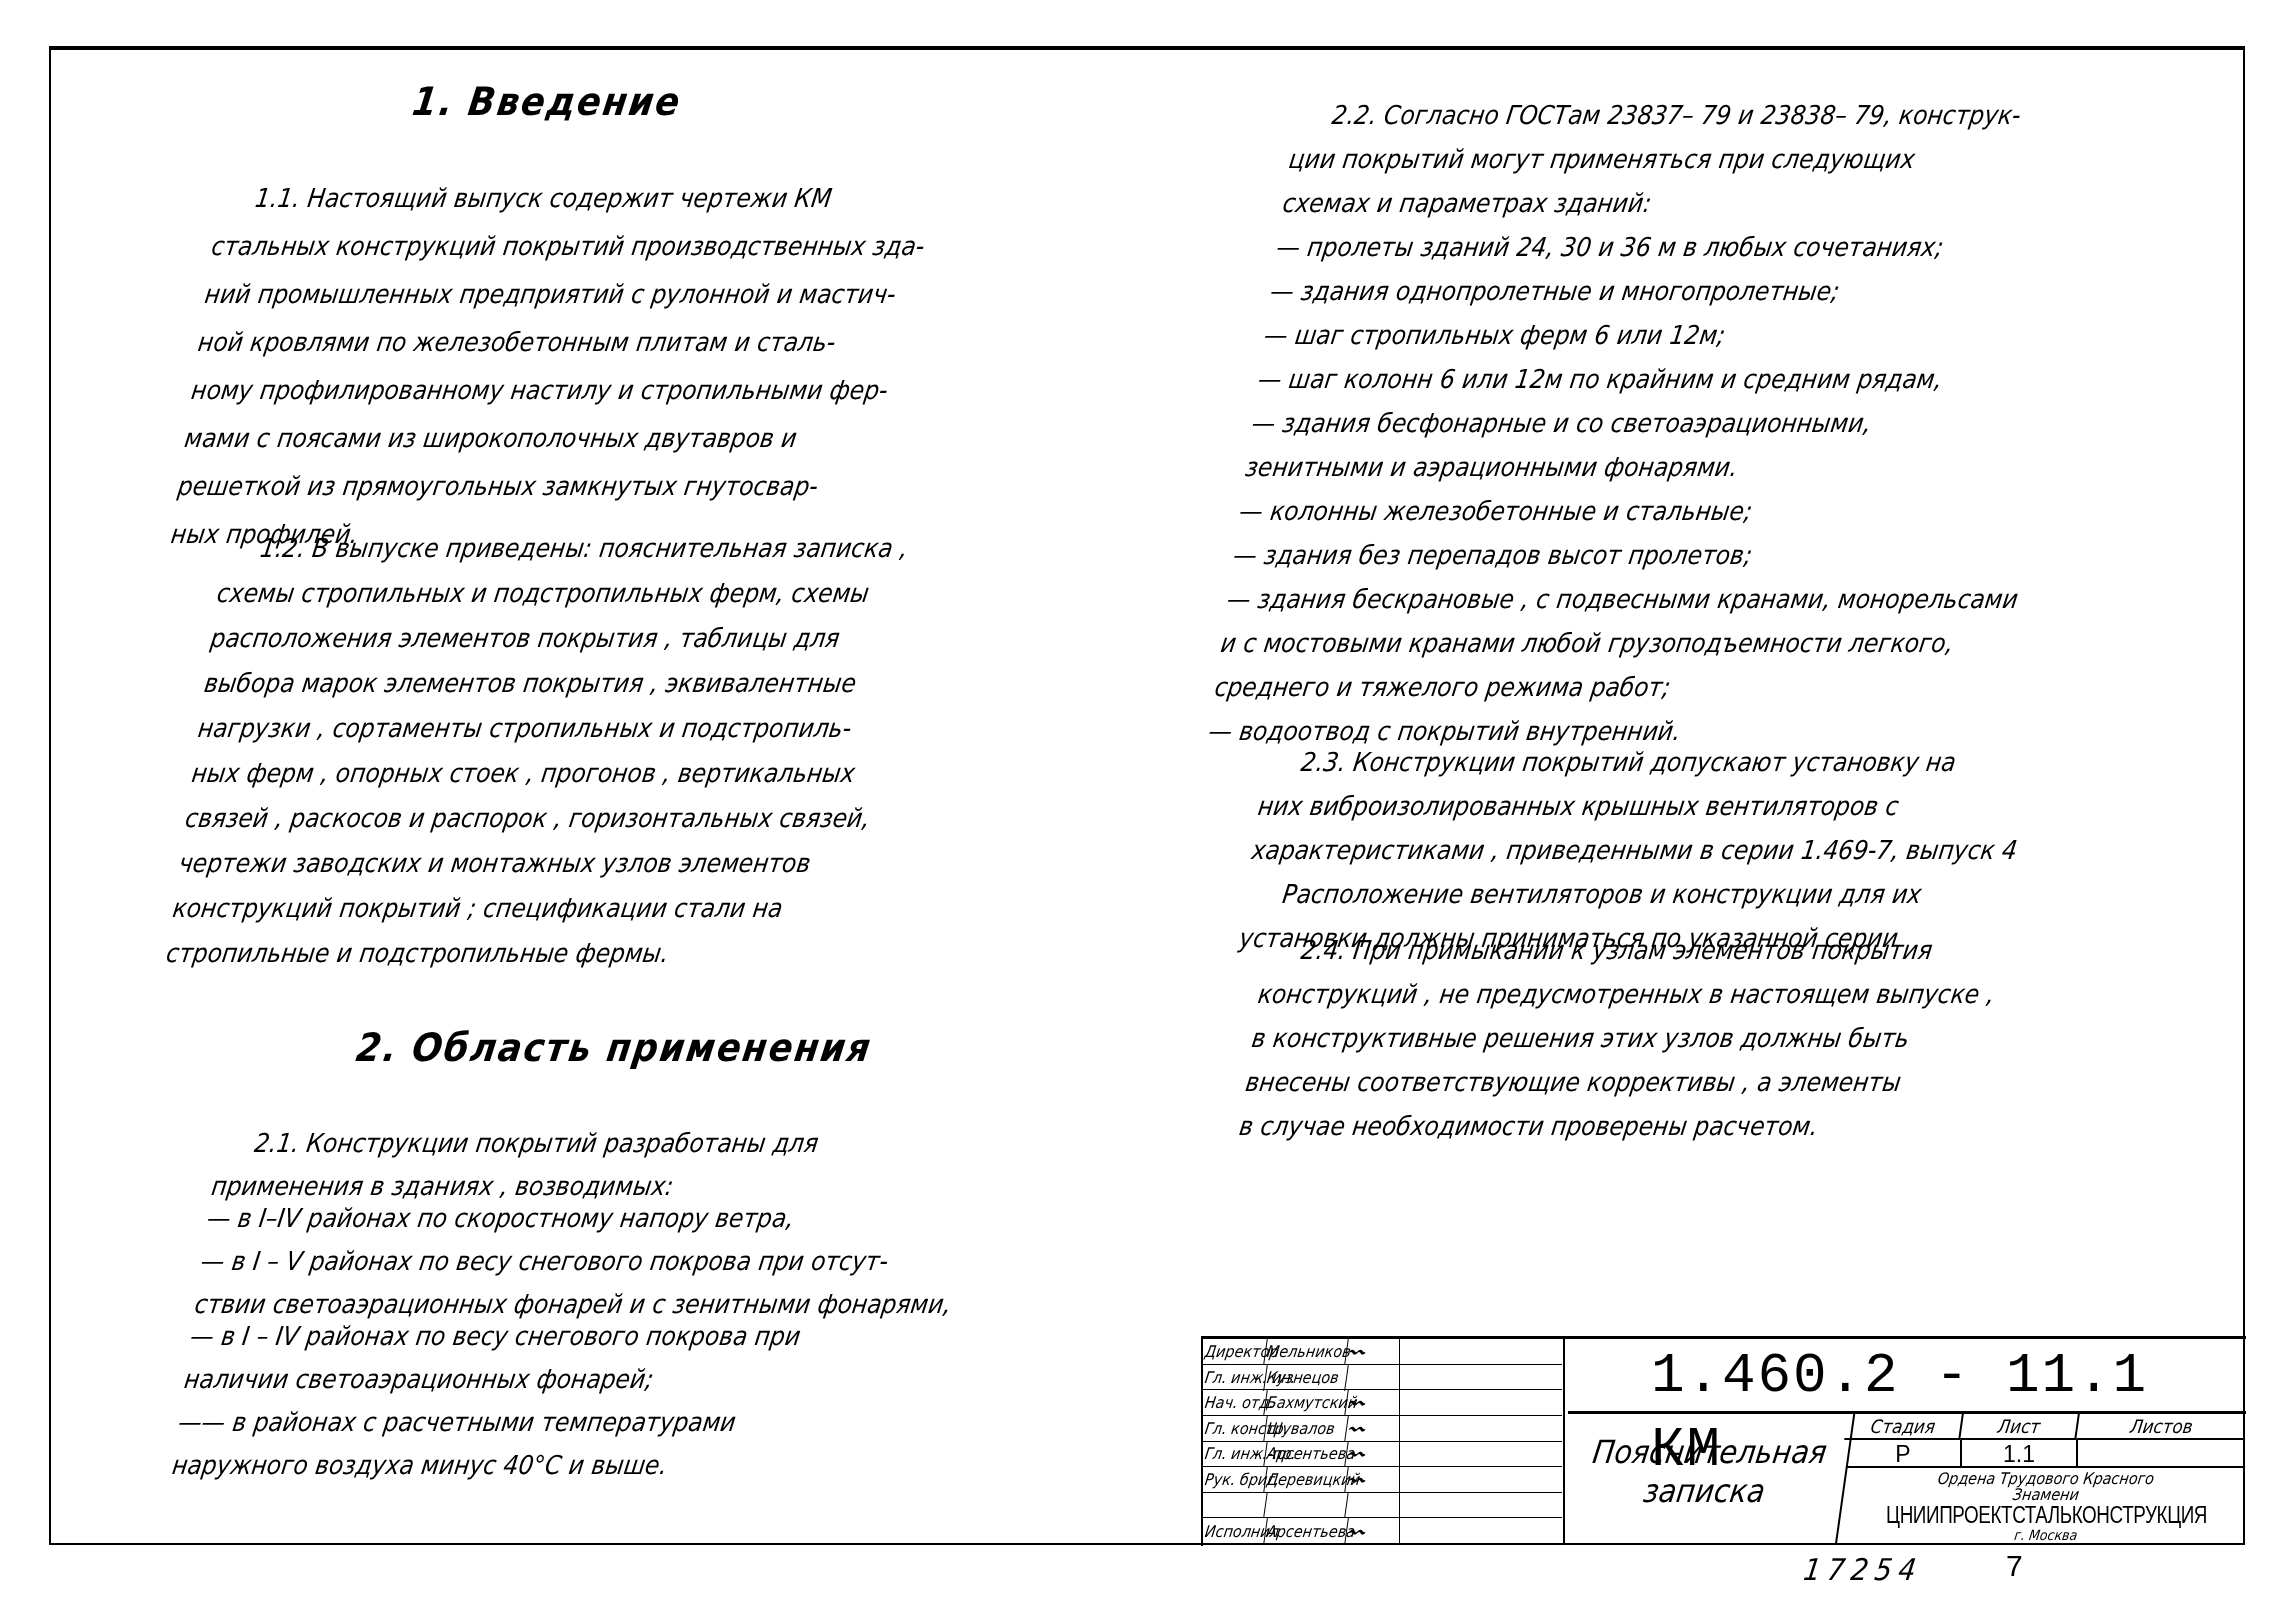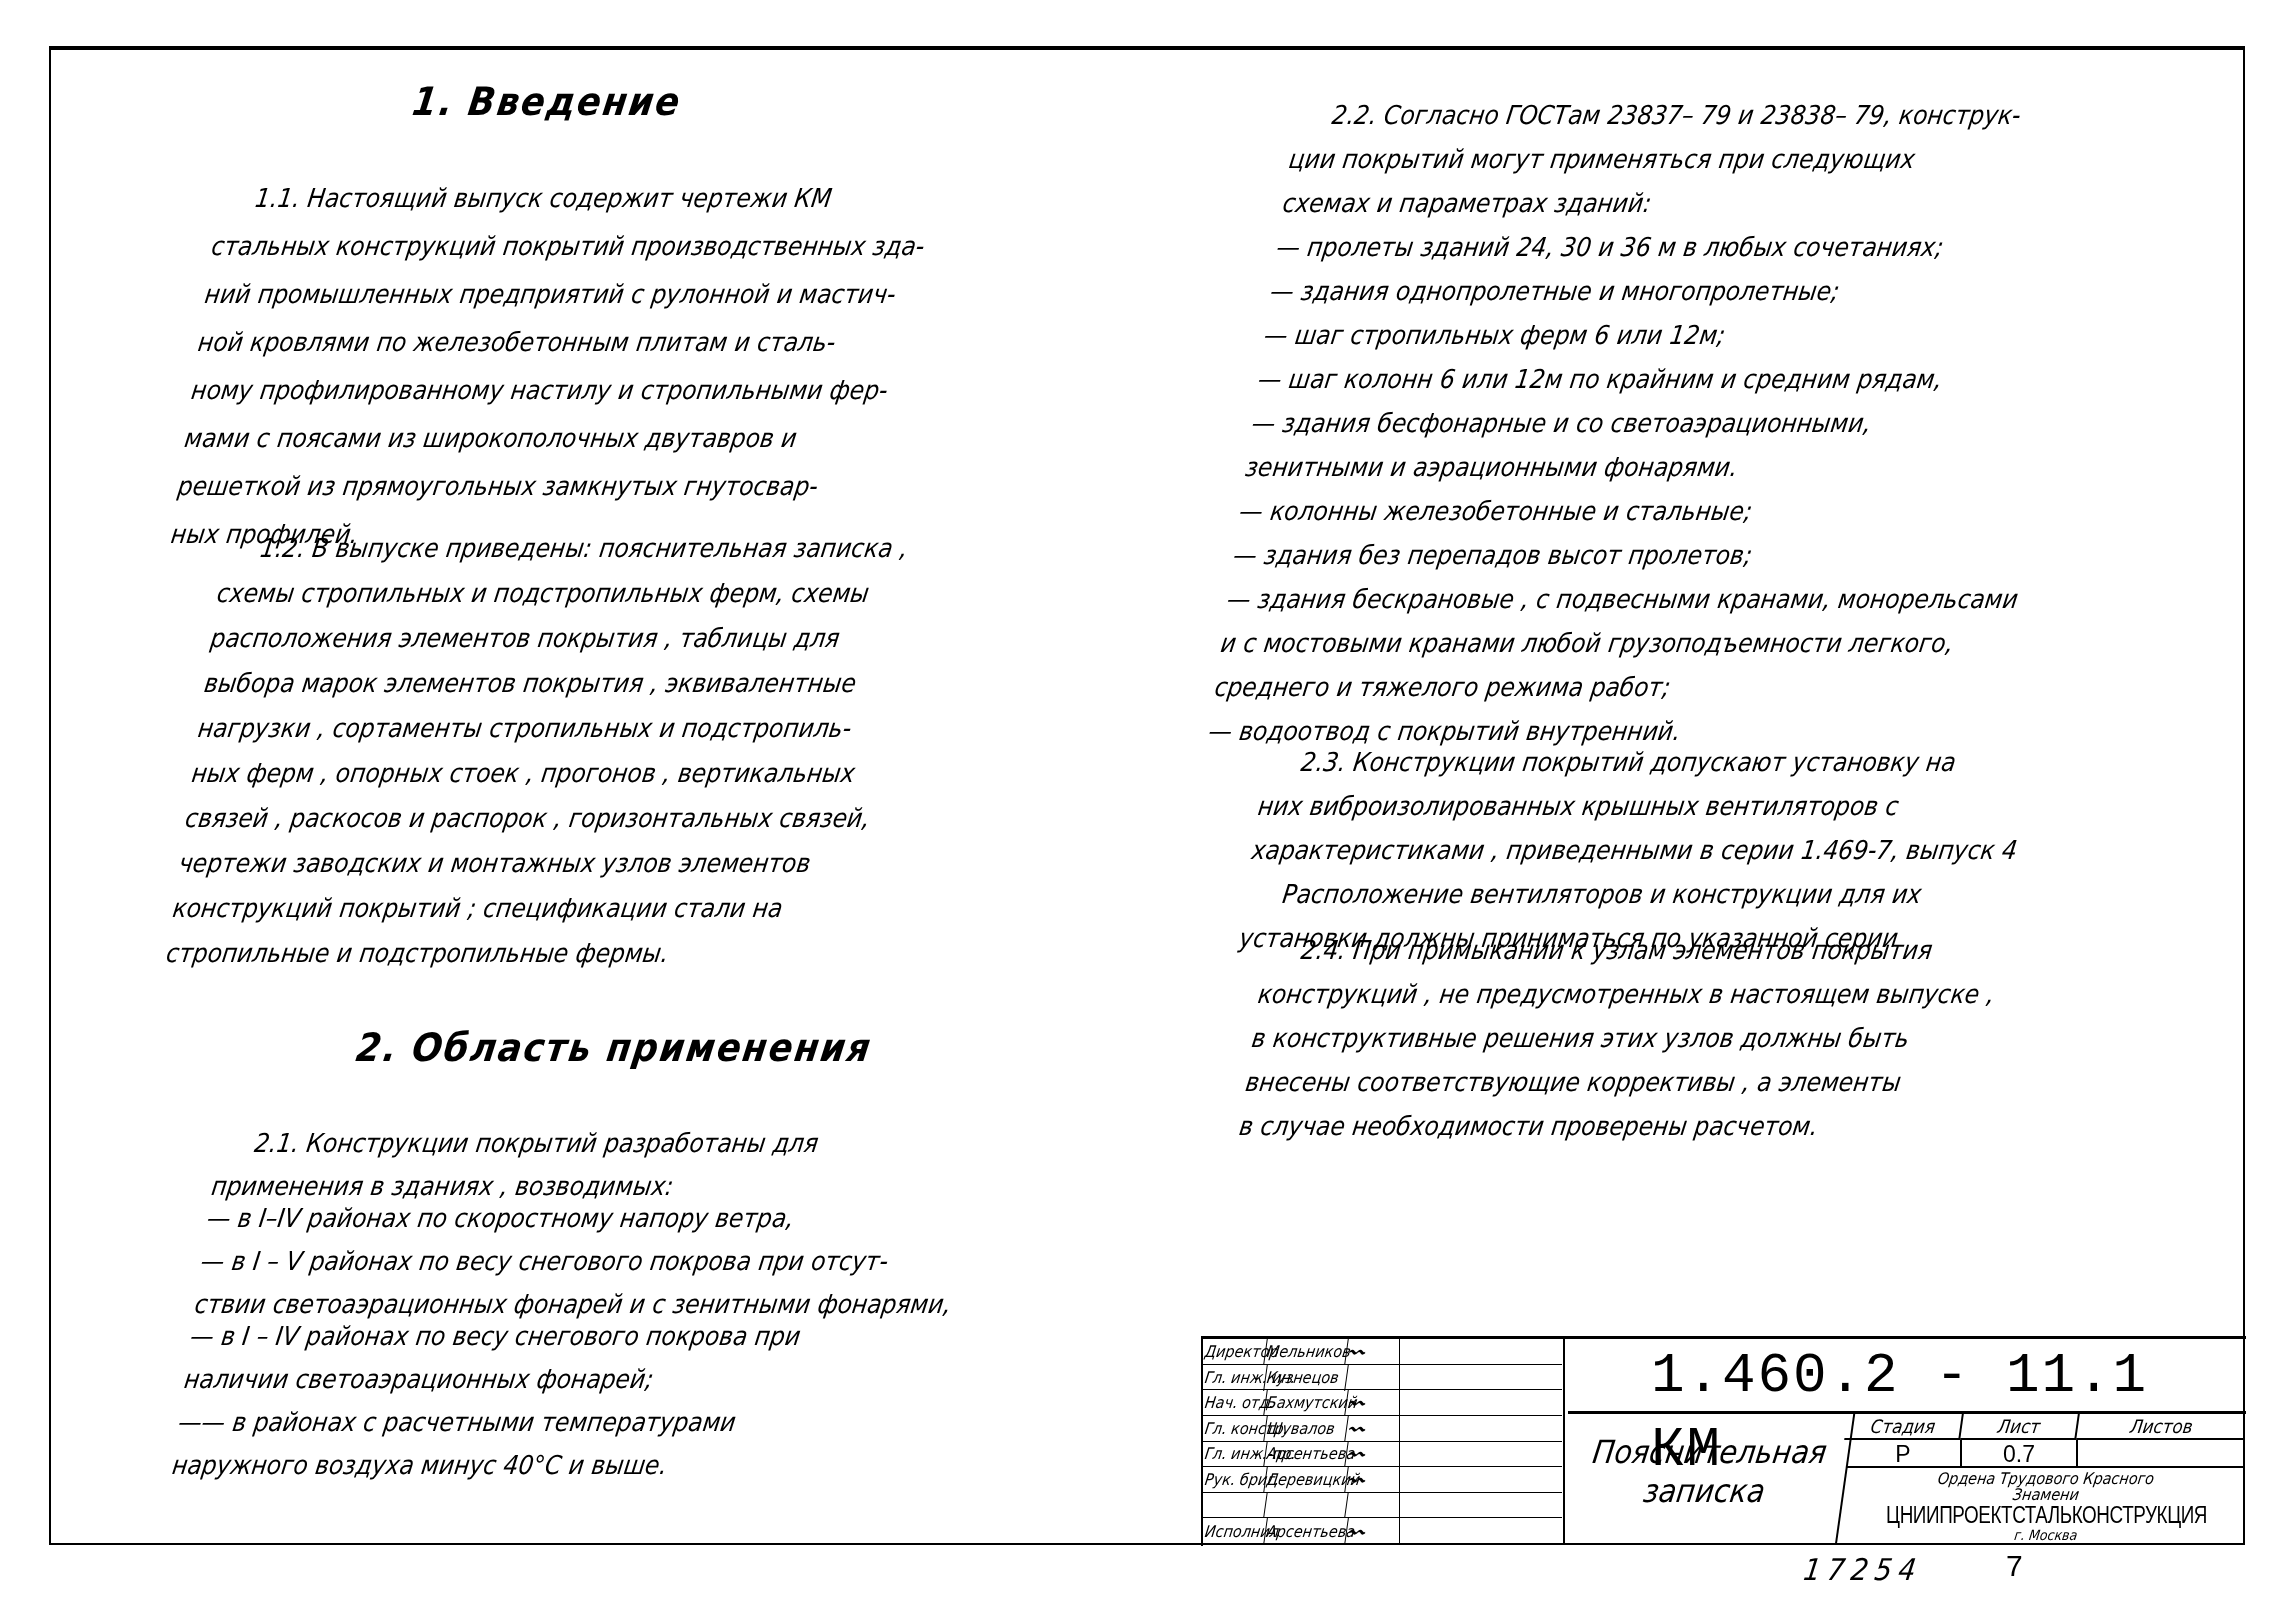--- a/index.html
+++ b/index.html
@@ -193,21 +193,21 @@
   <div class="tb-name hand">
     <div>Пояснительная</div>
     <div>записка</div>
   </div>
 
   <div class="tb-stage">
     <div class="st-h st-col1 hand">Стадия</div>
     <div class="st-h st-col2 hand">Лист</div>
     <div class="st-h st-col3 hand">Листов</div>
     <div class="st-v st-col1">Р</div>
-    <div class="st-v st-col2">0.7</div>
+    <div class="st-v st-col2">1.1</div>
     <div class="st-v st-col3"></div>
     <div class="org">
       <div class="org-1 hand">Ордена   Трудового   Красного</div>
       <div class="org-2 hand">Знамени</div>
       <div class="org-3">ЦНИИПРОЕКТСТАЛЬКОНСТРУКЦИЯ</div>
       <div class="org-4 hand">г. Москва</div>
     </div>
   </div>
 </div>
 

